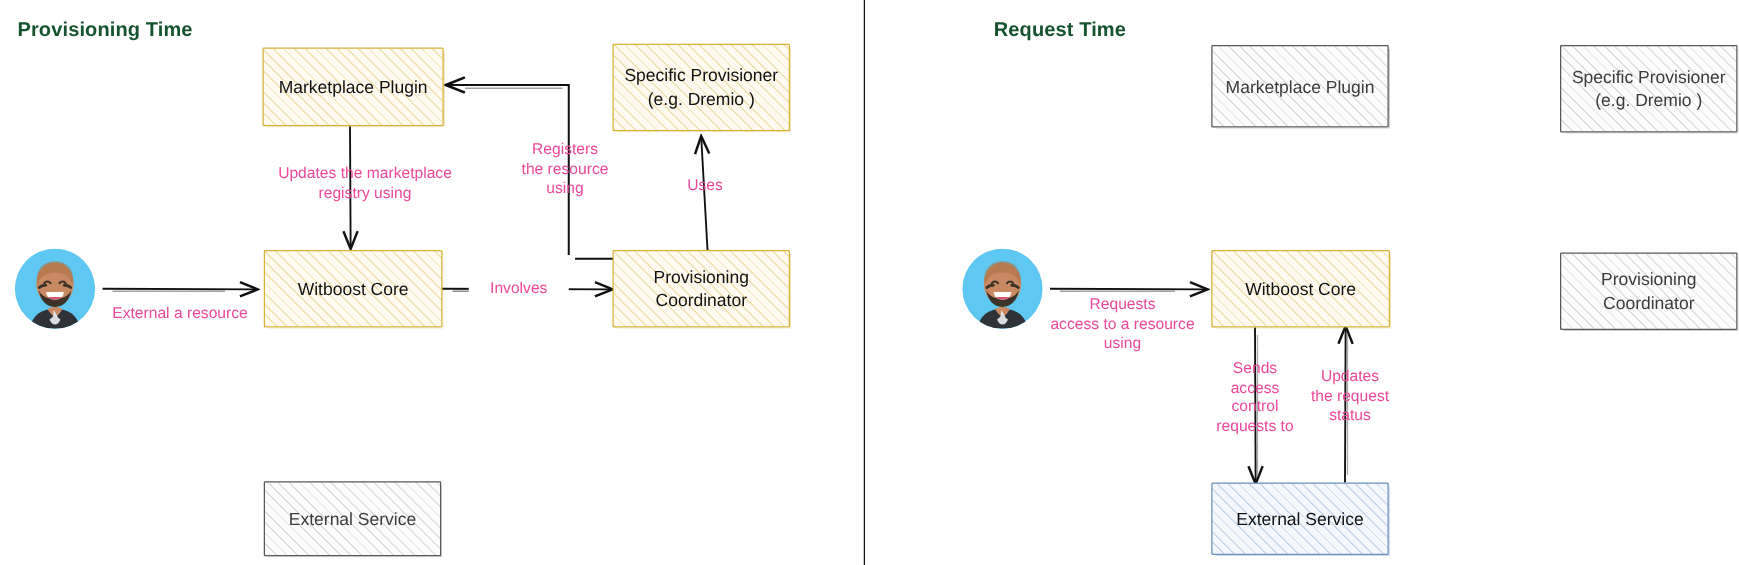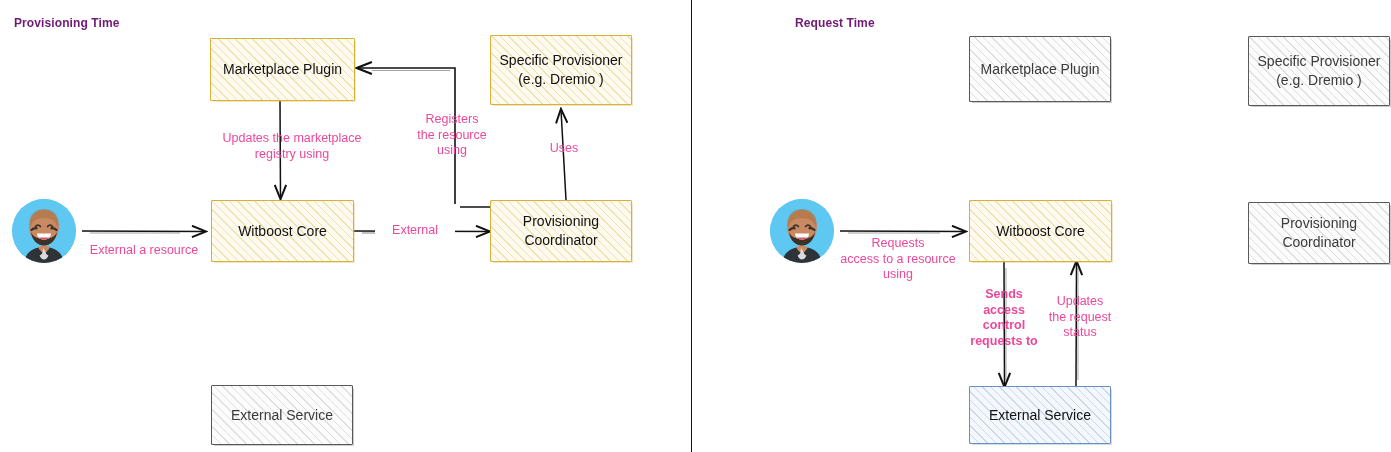--- a/index.html
+++ b/index.html
@@ -7,23 +7,23 @@
     width:1391px;height:452px;
     background:#ffffff;
     font-family:"Liberation Sans", sans-serif;
     position:relative;
     overflow:hidden;
     -webkit-font-smoothing:antialiased;
   }
   .canvas{position:absolute;inset:0;}
   .panel-title{
     position:absolute;
-    font-size:12px;
+    font-size:16px;
     font-weight:bold;
-    color:#701a75;
+    color:#14532d;
     letter-spacing:0.1px;
     white-space:nowrap;
   }
   
   .node{
     position:absolute;
     box-sizing:border-box;
     display:flex;
     align-items:center;
     justify-content:center;
@@ -202,21 +202,21 @@
 
   <div class="edge-label" style="left:204px;top:131px;width:176px;">Updates the marketplace
 registry using</div>
 
   <div class="edge-label" style="left:406px;top:112px;width:92px;">Registers
 the resource
 using</div>
 
   <div class="edge-label" style="left:531px;top:141px;width:66px;">Uses</div>
 
-  <div class="edge-label" style="left:375px;top:223px;width:80px;background:#fff;">External</div>
+  <div class="edge-label" style="left:375px;top:223px;width:80px;background:#fff;">Involves</div>
 
   <div class="panel-title" style="left:771px;top:16px;padding-left:24px;">Request Time</div>
 
   <div class="avatar" style="left:770px;top:199px;">
     <svg width="64" height="64" viewBox="0 0 64 64">
       <circle cx="32" cy="32" r="32" fill="#5ec8f2"></circle>
       <path d="M12 64c1.5-11 9.5-16 20-16s18.5 5 20 16z" fill="#2f3338"></path>
       <path d="M26 48c2 4 4.5 6 6 6s4-2 6-6l-6-2z" fill="#c98a63"></path>
       <path d="M31 49 l3 5 -1.5 3 -2 -3z" fill="#e8e8e8"></path>
       <path d="M32 52c-1.2 2-2.8 3.6-4.4 4.6 1 2.4 2.6 4 4.4 4s3.4-1.6 4.4-4c-1.6-1-3.2-2.6-4.4-4.6z" fill="#d9dde0"></path>
@@ -251,21 +251,21 @@
   </div>
 
   <div class="node blue" style="left:969px;top:386px;width:142px;height:58px;">
     <span class="lbl">External Service</span>
   </div>
 
   <div class="edge-label" style="left:833px;top:236px;width:130px;">Requests
 access to a resource
 using</div>
 
-  <div class="edge-label" style="left:958px;top:287px;width:92px;font-weight:bold;">Sends
+  <div class="edge-label" style="left:958px;top:287px;width:92px;">Sends
 access
 control
 requests to</div>
 
   <div class="edge-label" style="left:1037px;top:294px;width:86px;">Updates
 the request
 status</div>
 
 </div>
 

